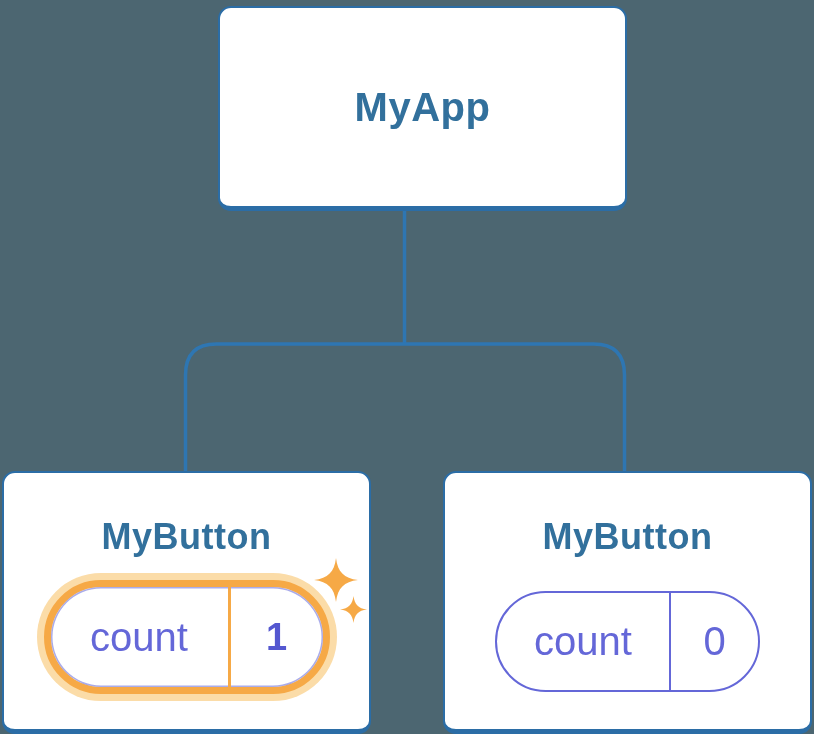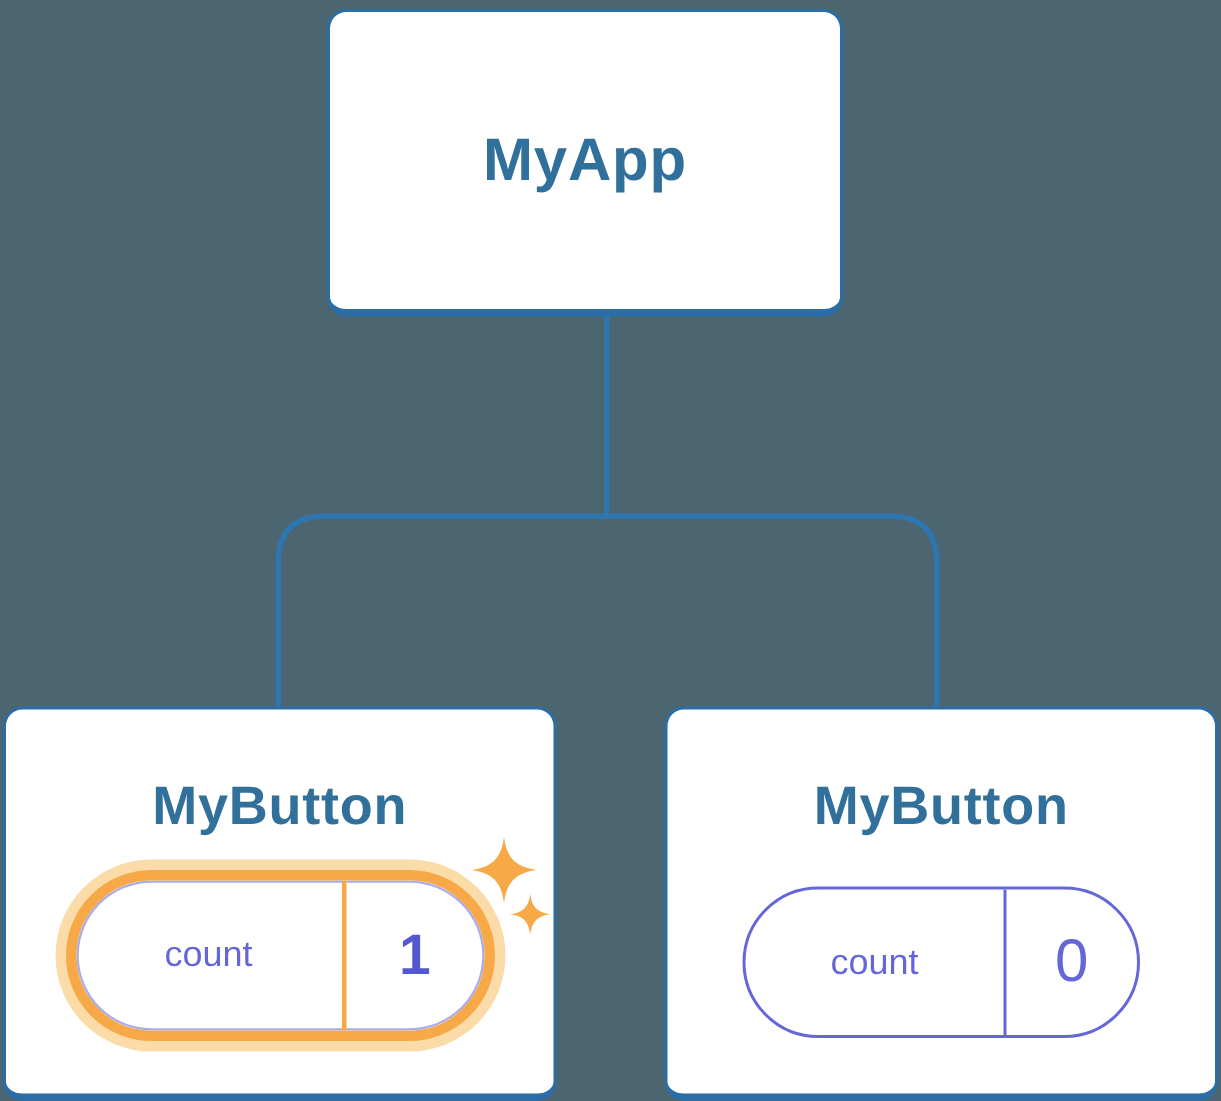--- a/index.html
+++ b/index.html
@@ -20,21 +20,21 @@
 
   
   .card {
     position: absolute; z-index: 2;
     box-sizing: border-box;
     background: var(--card-bg, #ffffff);
     border: 2.5px solid var(--card-border, #2b6da6);
     border-bottom-width: 5px;
     border-radius: 13px;
   }
-  .app-card  { left: 218px; top: 6px;   width: 344px; height: 205px;
+  .app-card  { left: 218px; top: 6px;   width: 409px; height: 205px;
                display: flex; align-items: center; justify-content: center; }
   .left-card { left: 2px;   top: 471px; width: 369px; height: 263px; }
   .right-card{ left: 443px; top: 471px; width: 369px; height: 263px; }
 
   .card-title {
     color: var(--title, #32709c);
     font-weight: 700;
     font-size: 36px;
     line-height: 48px;
     text-align: center;
@@ -74,21 +74,21 @@
     border: 2px solid var(--purple, #6467d8);
     border-radius: 999px;
     background: #ffffff;
     display: flex; align-items: stretch;
     overflow: hidden;
   }
 
   .pill-label {
     display: flex; align-items: center; justify-content: center;
     color: var(--purple, #6467d8);
-    font-size: 24px;
+    font-size: 40px;
   }
   .pill-inner .pill-label { width: 177px; }
   .pill-plain .pill-label { width: 172px; }
 
   .pill-divider { align-self: stretch; }
   .pill-divider.orange { width: 3px; background: var(--orange, #f6a946); }
   .pill-divider.purple { width: 2px; background: var(--purple, #6467d8); }
 
   .pill-value {
     display: flex; align-items: center; justify-content: center;

